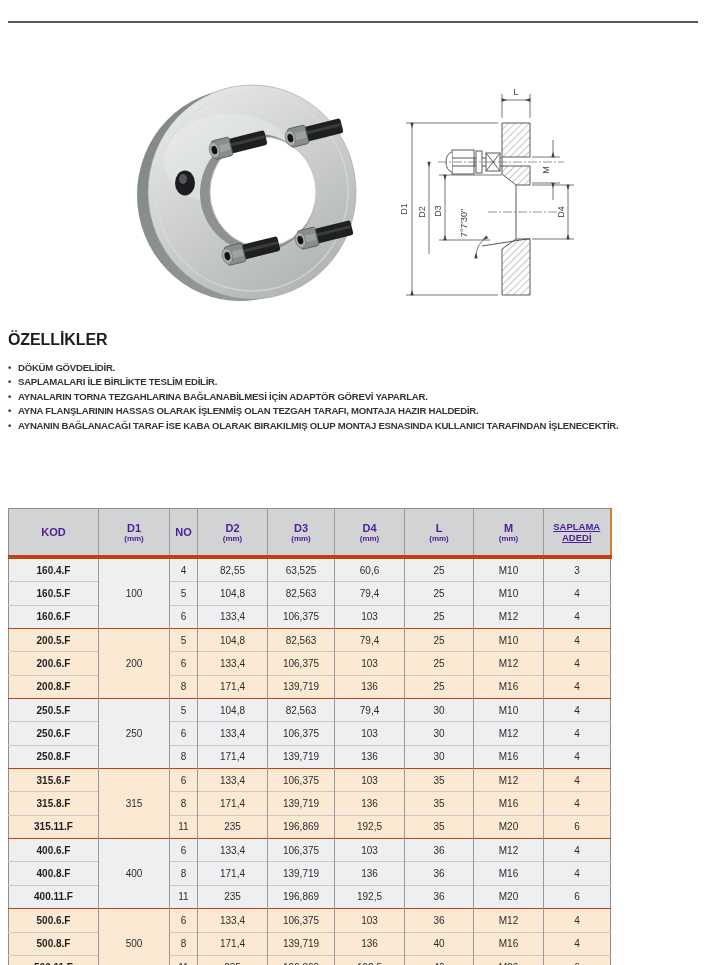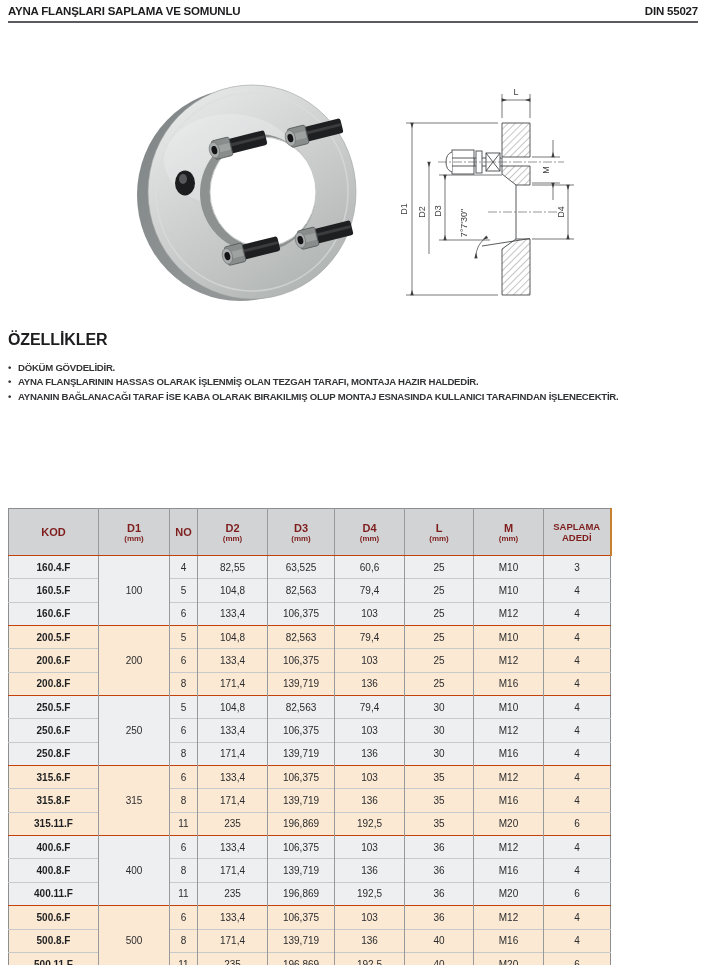--- a/index.html
+++ b/index.html
@@ -23,45 +23,41 @@
   .features h3{margin:0 0 12px 0;font-size:16px;font-weight:bold;color:#1d1d1f;letter-spacing:-0.1px;}
   .features ul{margin:0;padding:0;list-style:none;}
   .features li{position:relative;padding-left:10px;font-size:9.6px;font-weight:bold;
                line-height:14.4px;color:#333436;letter-spacing:-0.25px;}
   .features li::before{content:"\2022";position:absolute;left:0;top:0;}
 
   
   .tbl-wrap{position:absolute;left:8px;top:508px;}
   table.spec{border-collapse:collapse;table-layout:fixed;width:602px;
              border:1px solid #8c8e90;}
-  table.spec th{background:#d1d3d4;color:#7f1d1d;text-align:center;vertical-align:middle;
-                height:46px;padding:0;border-left:1px solid #97999b;border-bottom:1px solid #c2410c;}
+  table.spec th{background:#d1d3d4;color:#4c1d95;text-align:center;vertical-align:middle;
+                height:46px;padding:0;border-left:1px solid #97999b;border-bottom:4px solid #c2410c;}
   table.spec th:first-child{border-left:none;}
   table.spec th .h1{font-size:11px;font-weight:bold;line-height:12px;}
   table.spec th .h2{font-size:8px;font-weight:bold;line-height:9px;}
-  table.spec th .hbig{font-size:9.5px;font-weight:bold;line-height:11px;}
+  table.spec th .hbig{font-size:9.5px;font-weight:bold;line-height:11px;text-decoration:underline;}
   table.spec th.last{border-right:2px solid #c8802e;}
   table.spec td{height:22.35px;padding:0;text-align:center;vertical-align:middle;
                 font-size:10px;color:#2b2c2e;border-left:1px solid #97999b;
                 border-top:1px solid #c7c9cb;}
   table.spec td:first-child{border-left:none;}
   table.spec tr.group-start td{border-top:1px solid #c2410c;}
   table.spec td.kod{font-weight:bold;color:#1e1f21;}
   table.spec tr.gray td{background:#edeff1;}
   table.spec tr.beige td{background:#fbe9d3;}
 </style>
 </head>
 <body>
 
 <div class="page">
 
-  <div class="hdr">
-    <span class="title">AYNA FLANŞLARI SAPLAMA VE SOMUNLU</span>
-    <span class="std">DIN 55027</span>
-  </div>
   <div class="hdr-rule"></div>
 
   <div class="photo-wrap">
     <svg width="248" height="252" viewBox="0 0 248 252">
       <defs>
         <linearGradient id="ringGrad" x1="0.15" y1="0" x2="0.8" y2="1">
           <stop offset="0" stop-color="#e9ebea"></stop>
           <stop offset="0.55" stop-color="#c9cccb"></stop>
           <stop offset="1" stop-color="#aeb2b1"></stop>
         </linearGradient>
@@ -188,20 +184,22 @@
       <text class="dim-text" text-anchor="middle" transform="translate(75,161) rotate(-90)" font-size="7.5">7°7'30"</text>
       <text class="dim-text" text-anchor="middle" transform="translate(157,108) rotate(-90)">M</text>
       <text class="dim-text" text-anchor="middle" transform="translate(172,150) rotate(-90)">D4</text>
     </svg>
   </div>
 
   <div class="features">
     <h3>ÖZELLİKLER</h3>
     <ul id="feature-list">
         <li>DÖKÜM GÖVDELİDİR.</li>
+        <li>SAPLAMALARI İLE BİRLİKTE TESLİM EDİLİR.</li>
+        <li>AYNALARIN TORNA TEZGAHLARINA BAĞLANABİLMESİ İÇİN ADAPTÖR GÖREVİ YAPARLAR.</li>
         <li>AYNA FLANŞLARININ HASSAS OLARAK İŞLENMİŞ OLAN TEZGAH TARAFI, MONTAJA HAZIR HALDEDİR.</li>
         <li>AYNANIN BAĞLANACAĞI TARAF İSE KABA OLARAK BIRAKILMIŞ OLUP MONTAJ ESNASINDA KULLANICI TARAFINDAN İŞLENECEKTİR.</li>
       </ul>
   </div>
 
   <div class="tbl-wrap">
     <table class="spec">
       <colgroup>
         <col style="width:90px">
           <col style="width:71px">

